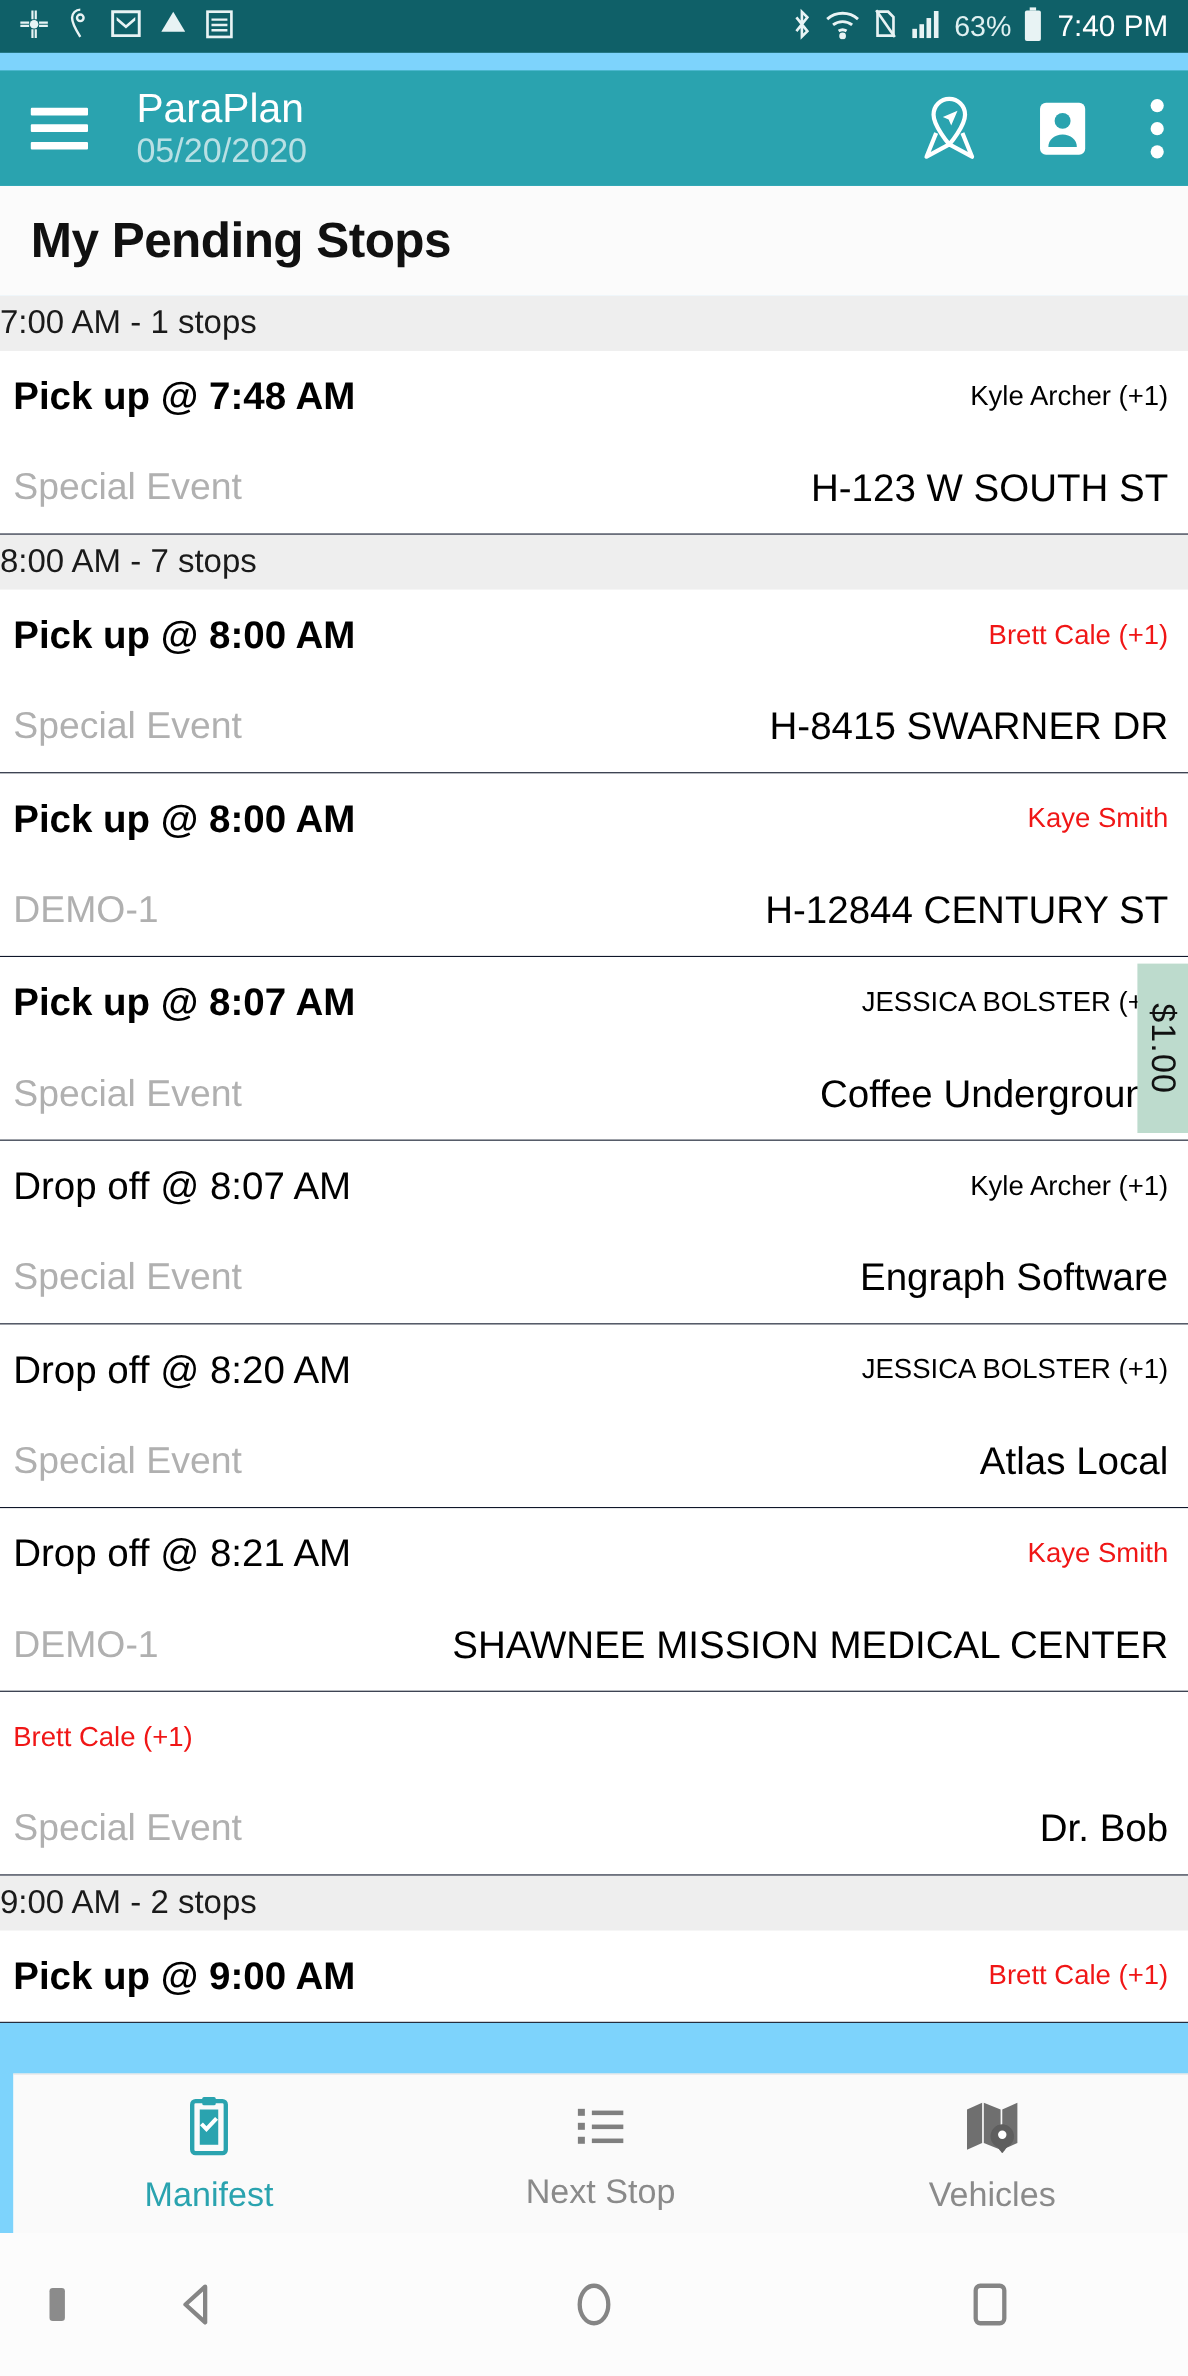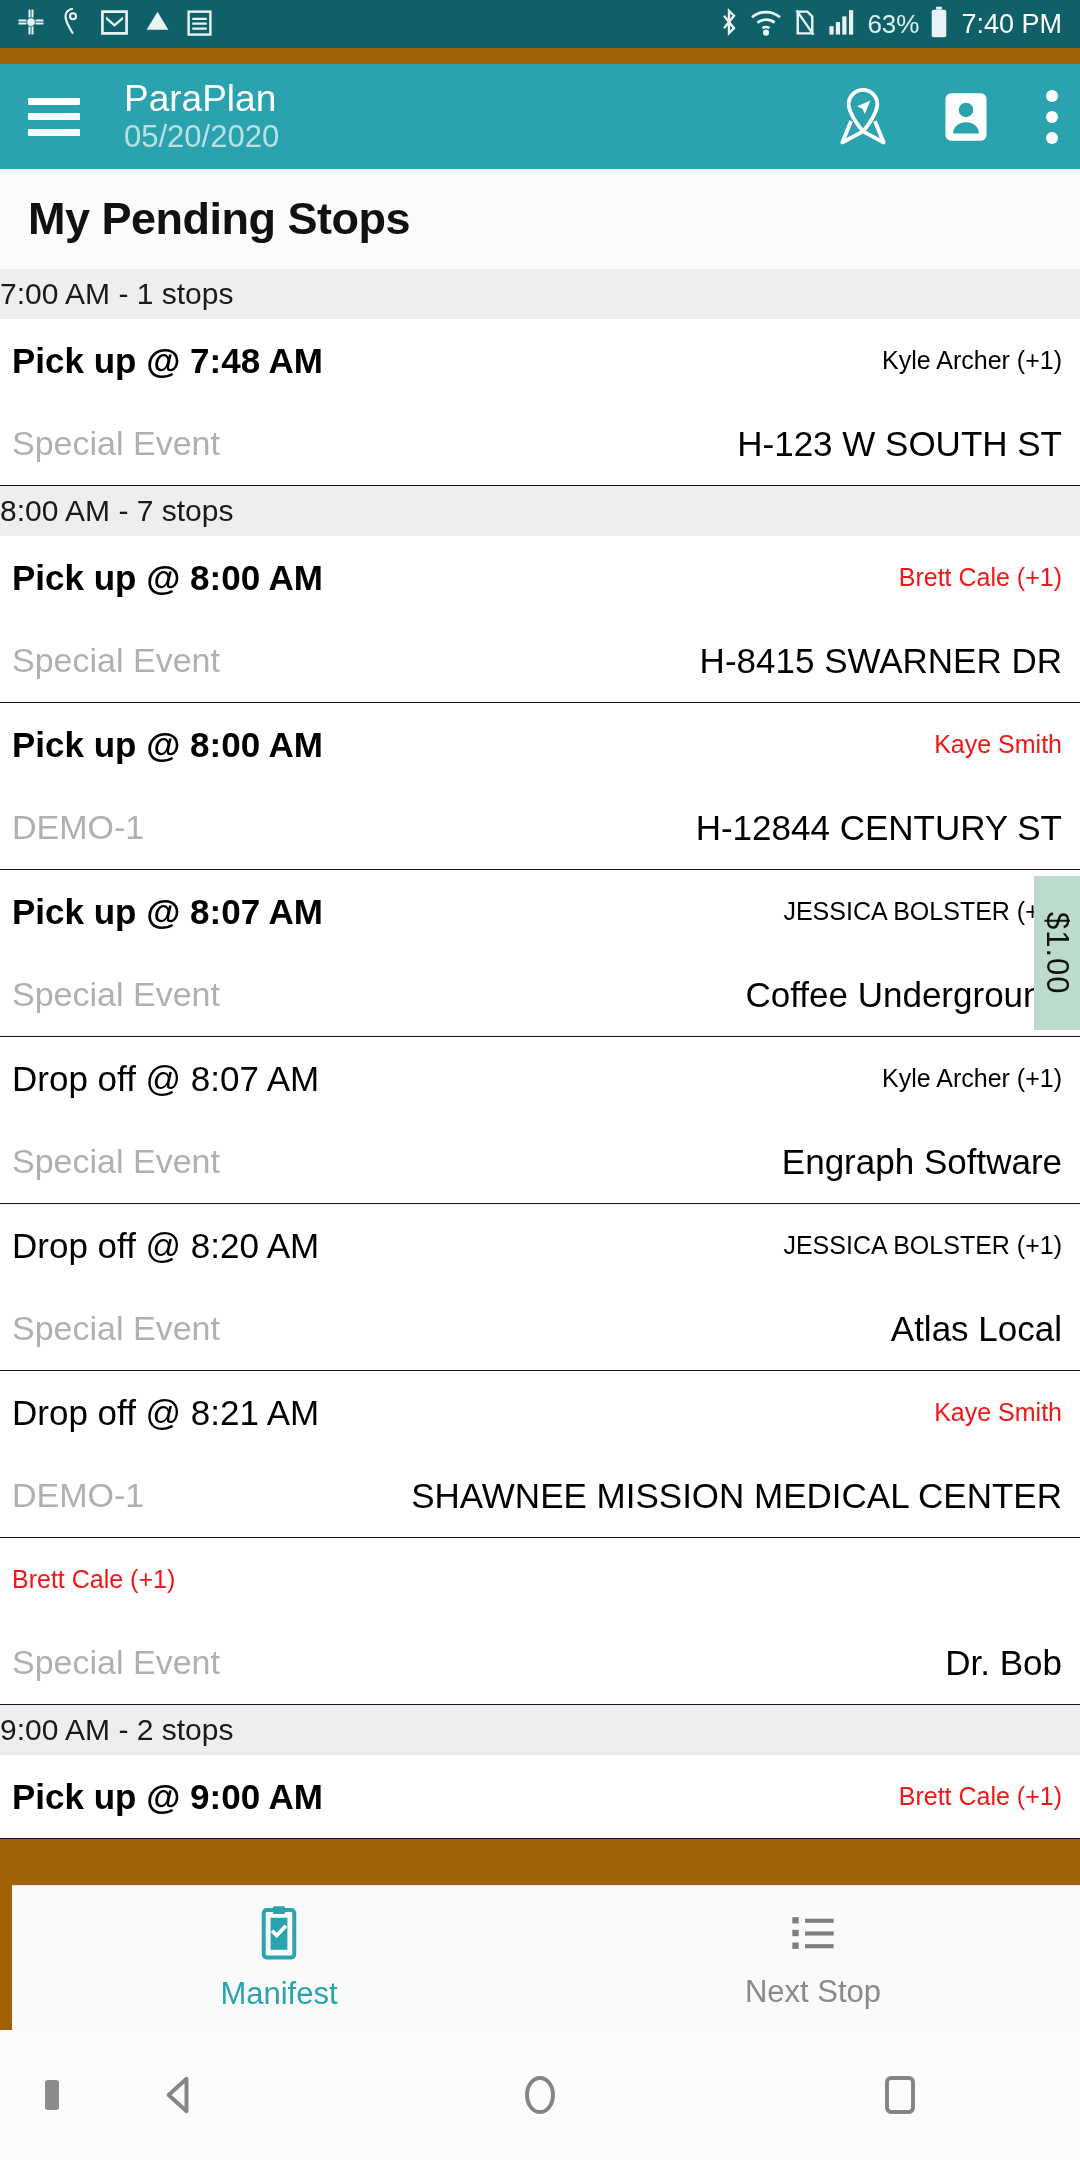--- a/index.html
+++ b/index.html
@@ -2,21 +2,21 @@
 <html><head>
 <meta charset="utf-8">
 <style>
   * { margin:0; padding:0; box-sizing:border-box; }
   html, body {
     width:1080px; height:2160px;
     background:#ffffff;
     font-family:"Liberation Sans", sans-serif;
     overflow:hidden;
   }
-  #screen { position:relative; width:1080px; height:2160px; background:#a16207; }
+  #screen { position:relative; width:1080px; height:2160px; background:#7dd3fc; }
 
   
   .statusbar{
     height:48px; background:#0f6068; display:flex; align-items:center;
     padding:0 18px 0 16px; color:#e8f3f4;
   }
   .sb-left{ display:flex; align-items:center; gap:14px; }
   .sb-right{ margin-left:auto; display:flex; align-items:center; gap:11px; }
   .sb-icon{ display:block; }
   .sb-battpct{ font-size:26px; letter-spacing:0px; color:#dff0f1; font-weight:400; }
@@ -314,20 +314,31 @@
         <div><svg width="54" height="54" viewBox="0 0 34 34" fill="#7f7f7f">
             <rect x="4" y="7" width="4" height="4"></rect>
             <rect x="12" y="8" width="18" height="2.6"></rect>
             <rect x="4" y="15" width="4" height="4"></rect>
             <rect x="12" y="16" width="18" height="2.6"></rect>
             <rect x="4" y="23" width="4" height="4"></rect>
             <rect x="12" y="24" width="18" height="2.6"></rect>
           </svg></div>
         <div class="bn-label">Next Stop</div>
       </div>
+      <div class="bn-item">
+        <div><svg width="56" height="58" viewBox="0 0 36 38" fill="#6f6f6f">
+            <path d="M3 9l9-4v24l-9 4z"></path>
+            <path d="M13 5l10 4v24l-10-4z"></path>
+            <path d="M24 9l9-4v24l-9 4z"></path>
+            <circle cx="24" cy="25" r="7" fill="#5e5e5e"></circle>
+            <path d="M24 18c-3.4 0-6 2.6-6 6 0 4.4 6 11 6 11s6-6.6 6-11c0-3.4-2.6-6-6-6z" fill="#5e5e5e"></path>
+            <circle cx="24" cy="24" r="2.5" fill="#ffffff"></circle>
+          </svg></div>
+        <div class="bn-label">Vehicles</div>
+      </div>
     </div>
 
   <div class="androidnav">
     <div class="an-dot"></div>
     <div class="an-slot">
       <svg width="52" height="52" viewBox="0 0 32 32" fill="none" stroke="#858585" stroke-width="2.4" stroke-linejoin="round">
         <path d="M20 6L9 16l11 10z"></path>
       </svg>
     </div>
     <div class="an-slot">

